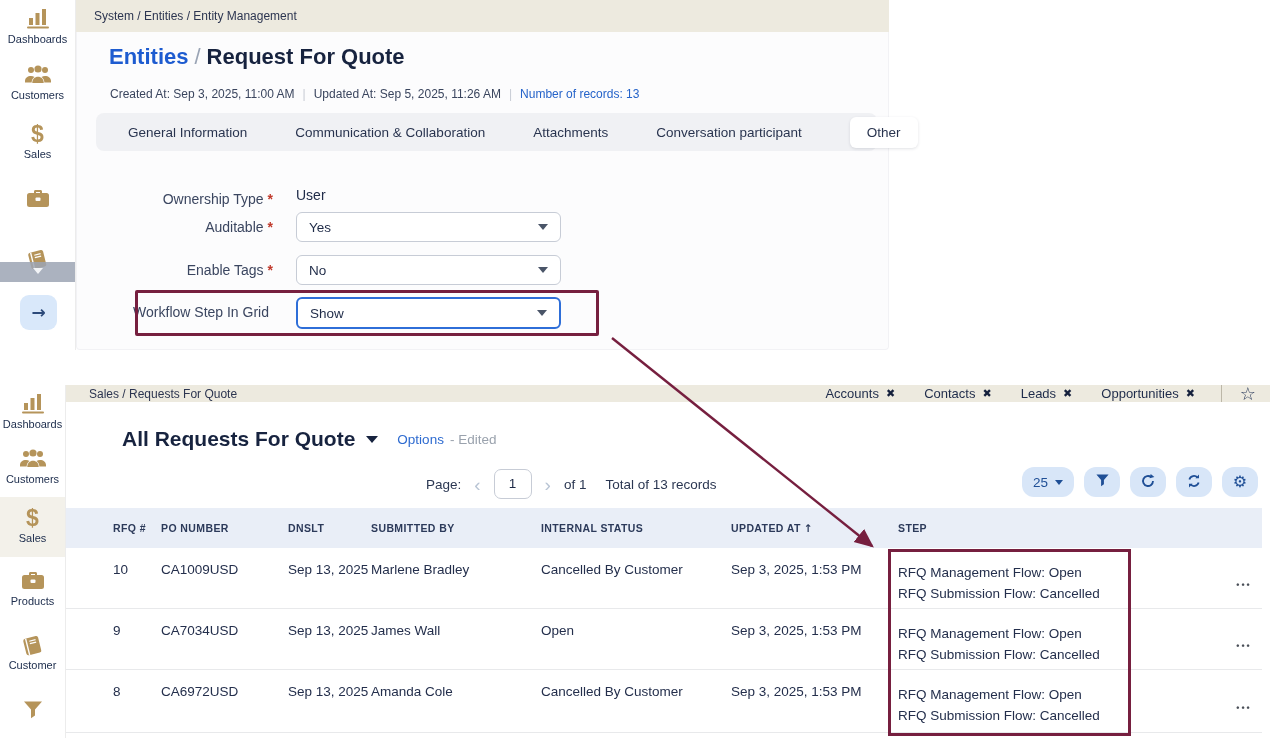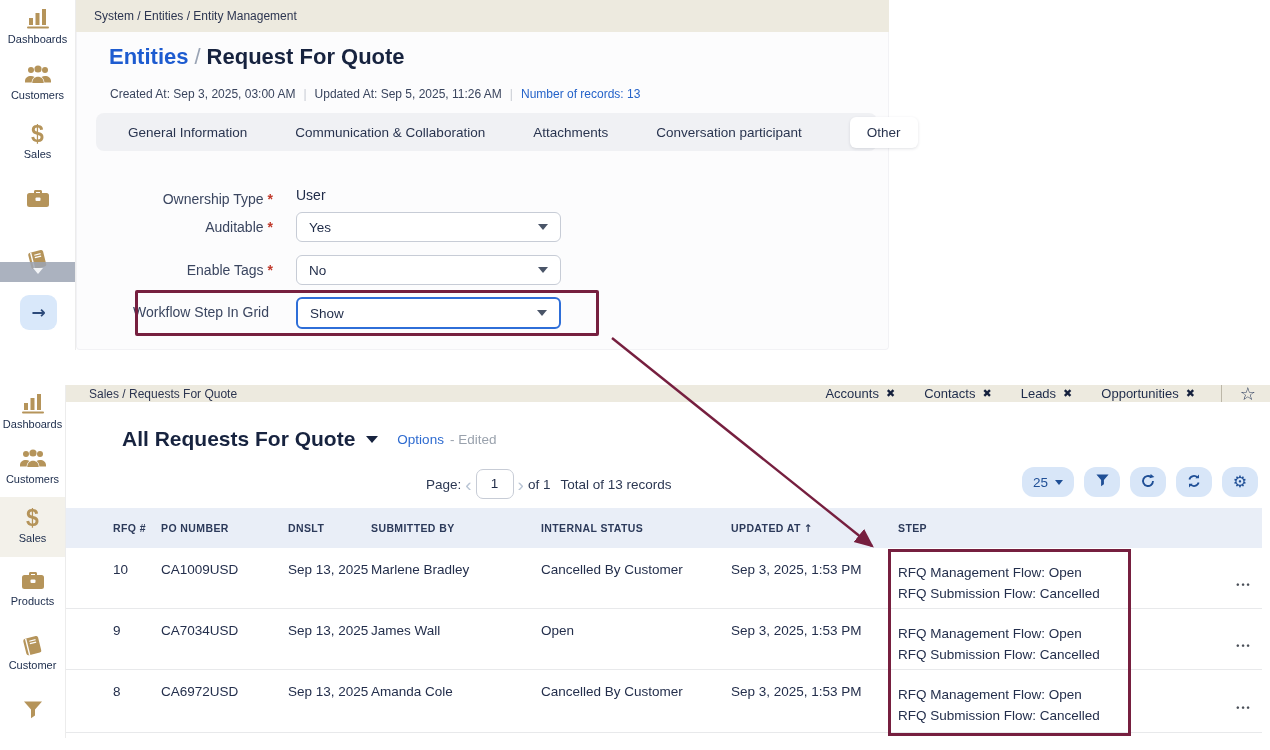--- a/index.html
+++ b/index.html
@@ -77,21 +77,21 @@
   .star { font-size:18px; color:#2b3b5c; cursor:pointer; line-height:1; }
 
   .b-title-row { position:absolute; left:56px; top:42px; display:flex; align-items:center; }
   .b-title { font-size:21px; font-weight:bold; color:#17233f; }
   .title-caret { width:0; height:0; border-left:6px solid transparent; border-right:6px solid transparent;
                  border-top:7px solid #17233f; margin-left:11px; cursor:pointer; }
   .options-link { font-size:13.5px; color:#2e6bd0; margin-left:19px; cursor:pointer; }
   .edited { font-size:13.5px; color:#9aa2ad; margin-left:6px; }
 
   .pag-row { position:absolute; left:360px; top:84px; height:30px; display:flex;
-             align-items:center; gap:2px; font-size:13.5px; color:#2b3752; }
+             align-items:center; gap:11px; font-size:13.5px; color:#2b3752; }
   .pchev { font-size:19px; color:#b8c4d4; line-height:1; cursor:pointer; padding:0 2px; }
   .page-box { width:38px; height:30px; border:1px solid #c7ccd6; border-radius:7px; text-align:center;
               line-height:28px; background:#fff; color:#1e2a47; }
   .pag-total { margin-left:8px; }
 
   .toolbar { position:absolute; right:12px; top:82px; display:flex; gap:10px; }
   .tb-btn { height:30px; border:none; border-radius:12px; background:#d8e6f8; color:#1f4f96;
             display:flex; align-items:center; justify-content:center; cursor:pointer; }
   .tb-size { width:52px; gap:7px; font-size:13.5px; font-weight:500; }
   .tb-ico { width:36px; }
@@ -183,21 +183,21 @@
       <div class="crumb-bar">
         <span>System / Entities / Entity Management</span>
       </div>
       <div class="card"></div>
 
       <div class="title-row">
         <span class="t-link">Entities</span><span class="t-sep">/</span><span class="t-name">Request For Quote</span>
       </div>
 
       <div class="meta-row">
-        <span>Created At: Sep 3, 2025, 03:00 AM</span><span class="divider">|</span><span>Updated At: Sep 5, 2025, 11:26 AM</span><span class="divider">|</span><span class="meta-records">Number of records: 13</span>
+        <span>Created At: Sep 3, 2025, 11:00 AM</span><span class="divider">|</span><span>Updated At: Sep 5, 2025, 11:26 AM</span><span class="divider">|</span><span class="meta-records">Number of records: 13</span>
       </div>
 
       <div class="tab-bar">
         <span class="tab">General Information</span>
         <span class="tab">Communication &amp; Collaboration</span>
         <span class="tab">Attachments</span>
         <span class="tab">Conversation participant</span>
         <span class="tab active">Other</span>
       </div>
 

